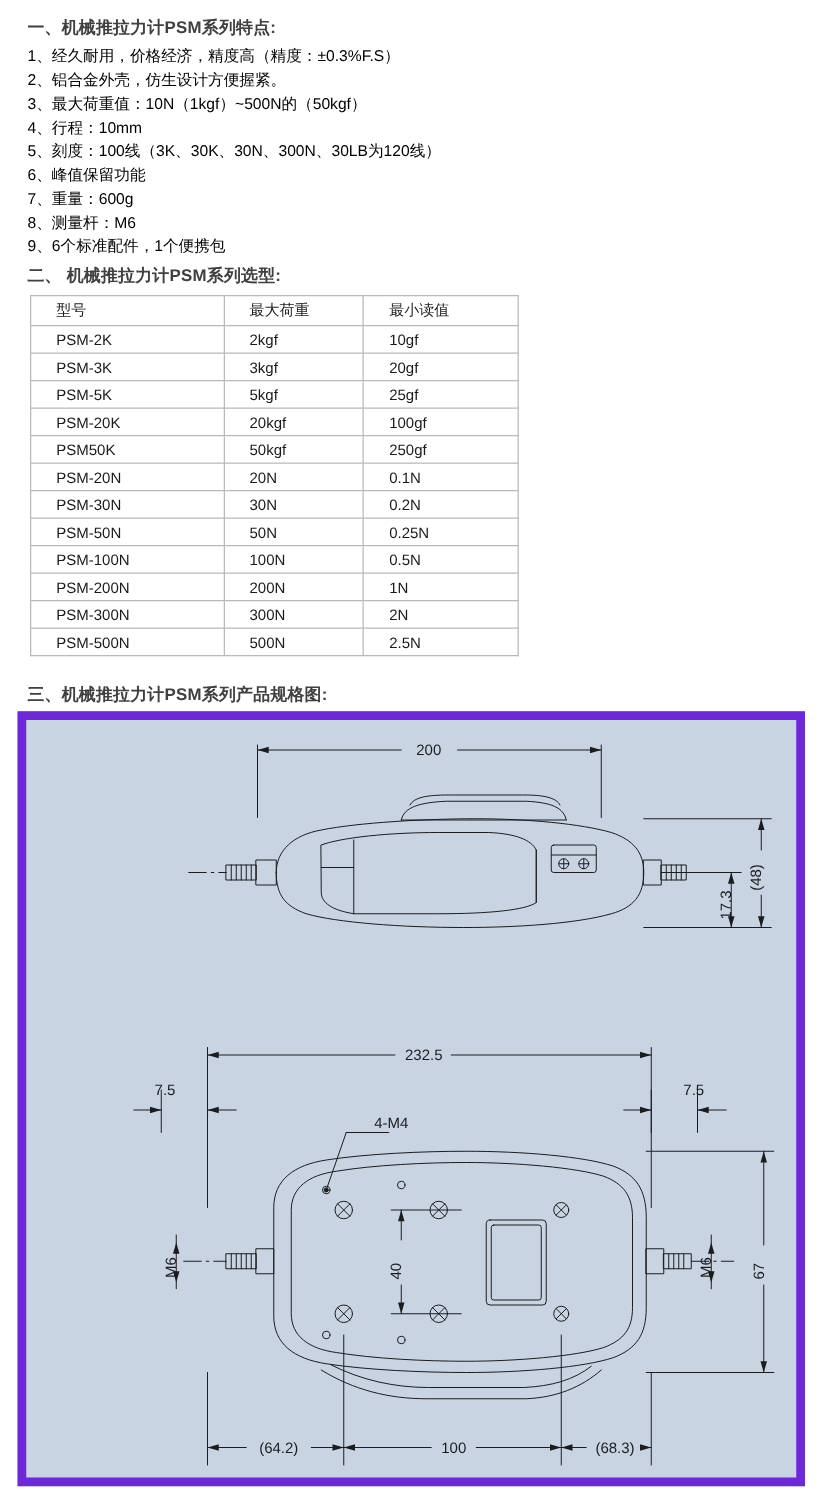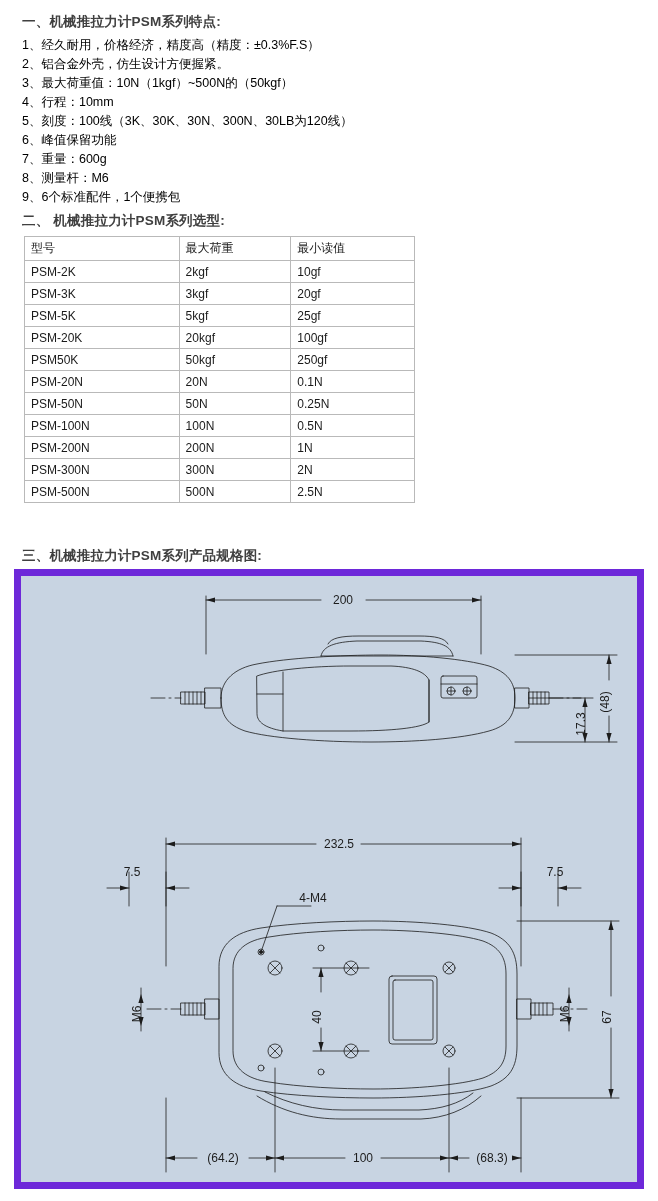--- a/index.html
+++ b/index.html
@@ -56,21 +56,21 @@
     top: 236px;
     border-collapse: collapse;
     width: 391px;
     background: #ffffff;
   }
   table.spec td, table.spec th {
     border: 1px solid #b9b9b9;
     font-size: 12px;
     font-weight: normal;
     text-align: left;
-    padding: 3px 6px;
+    padding: 3px 20px;
     height: 15px;
     color: #1a1a1a;
   }
   table.spec th { background: #ffffff; }
   table.spec col.c1 { width: 155px; }
   table.spec col.c2 { width: 112px; }
   table.spec col.c3 { width: 124px; }
 
   .figure {
     position: absolute;
@@ -141,20 +141,25 @@
       </tr>
       <tr>
         <td>PSM50K</td>
         <td>50kgf</td>
         <td>250gf</td>
       </tr>
       <tr>
         <td>PSM-20N</td>
         <td>20N</td>
         <td>0.1N</td>
+      </tr>
+      <tr>
+        <td>PSM-30N</td>
+        <td>30N</td>
+        <td>0.2N</td>
       </tr>
       <tr>
         <td>PSM-50N</td>
         <td>50N</td>
         <td>0.25N</td>
       </tr>
       <tr>
         <td>PSM-100N</td>
         <td>100N</td>
         <td>0.5N</td>

